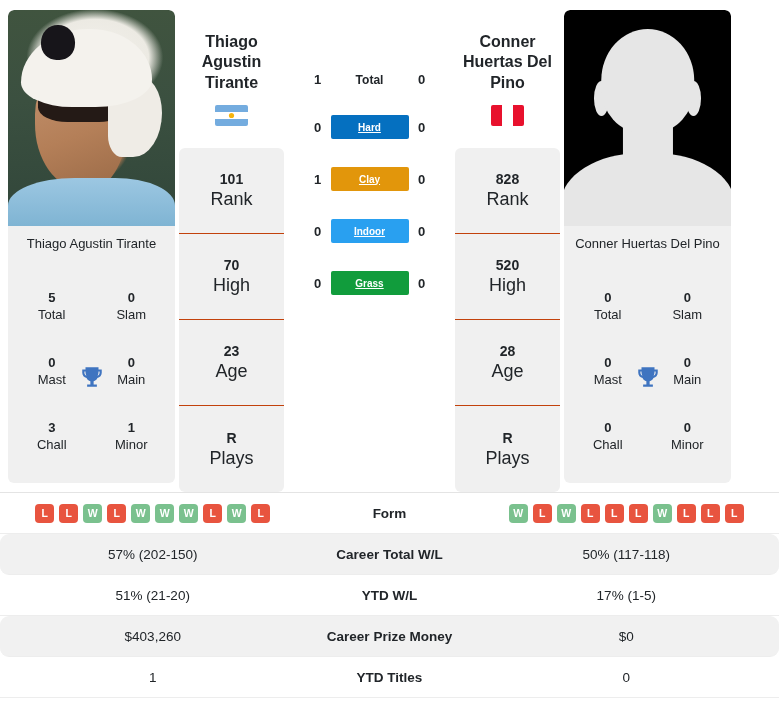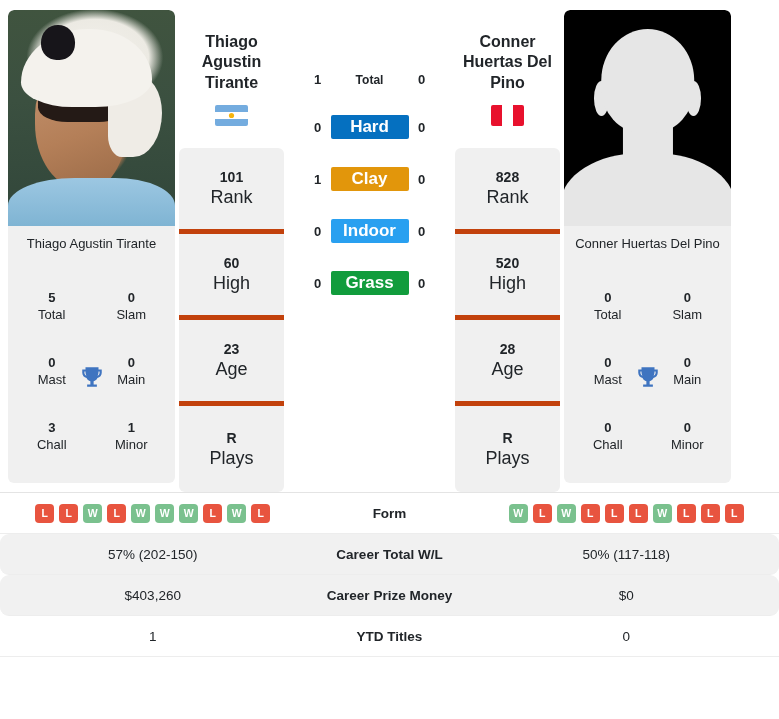--- a/index.html
+++ b/index.html
@@ -145,21 +145,21 @@
     margin-top: 22px;
     width: 105px;
     background: #f0f0f0;
     border-radius: 6px;
     overflow: hidden;
   }
   .rank-cell {
     height: 86px;
     display: flex; flex-direction: column;
     align-items: center; justify-content: center;
-    border-bottom: 5px solid #c2410c;
+    border-bottom: 1px solid #c2410c;
   }
   .rank-cell:last-child { border-bottom: none; }
   .rank-val { font-size: 14px; font-weight: 700; line-height: 1.3; }
   .rank-lab { font-size: 18px; line-height: 1.3; }
 
   
   .h2h-col {
     width: 163px; flex: 0 0 163px;
     padding-top: 62px;
     display: flex; flex-direction: column;
@@ -174,22 +174,23 @@
     width: 26px; text-align: center;
     font-size: 13px; font-weight: 700; color: #212529;
   }
   .h2h-label-plain {
     width: 78px; text-align: center;
     font-size: 12px; font-weight: 700; color: #212529;
   }
   .surface-pill {
     width: 78px; height: 24px;
     display: flex; align-items: center; justify-content: center;
-    color: #ffffff; font-size: 17px; font-weight: 700;
+    color: #ffffff; font-size: 10px; font-weight: 700;
     border-radius: 2px;
+    text-decoration: underline;
   }
 
   
   .stats-table {
     border-top: 1px solid #e4e4e4;
     width: 779px;
   }
   .stat-row {
     display: flex; align-items: center;
     height: 41px;
@@ -273,21 +274,21 @@
           <rect x="0" y="14" width="33" height="7" fill="#74acdf"></rect>
           <circle cx="16.5" cy="10.5" r="2.6" fill="#f6b40e"></circle>
         </svg>
       </span>
       <div class="rank-card">
         <div class="rank-cell">
           <span class="rank-val">101</span>
           <span class="rank-lab">Rank</span>
         </div>
         <div class="rank-cell">
-          <span class="rank-val">60</span>
+          <span class="rank-val">70</span>
           <span class="rank-lab">High</span>
         </div>
         <div class="rank-cell">
           <span class="rank-val">23</span>
           <span class="rank-lab">Age</span>
         </div>
         <div class="rank-cell">
           <span class="rank-val">R</span>
           <span class="rank-lab">Plays</span>
         </div>
@@ -430,20 +431,25 @@
           </div>
       </div>
     </div>
 
     <div class="stat-row shaded">
       <div class="stat-left">57% (202-150)</div>
       <div class="stat-mid">Career Total W/L</div>
       <div class="stat-right">50% (117-118)</div>
     </div>
 
+    <div class="stat-row">
+      <div class="stat-left">51% (21-20)</div>
+      <div class="stat-mid">YTD W/L</div>
+      <div class="stat-right">17% (1-5)</div>
+    </div>
 
     <div class="stat-row shaded">
       <div class="stat-left">$403,260</div>
       <div class="stat-mid">Career Prize Money</div>
       <div class="stat-right">$0</div>
     </div>
 
     <div class="stat-row">
       <div class="stat-left">1</div>
       <div class="stat-mid">YTD Titles</div>

